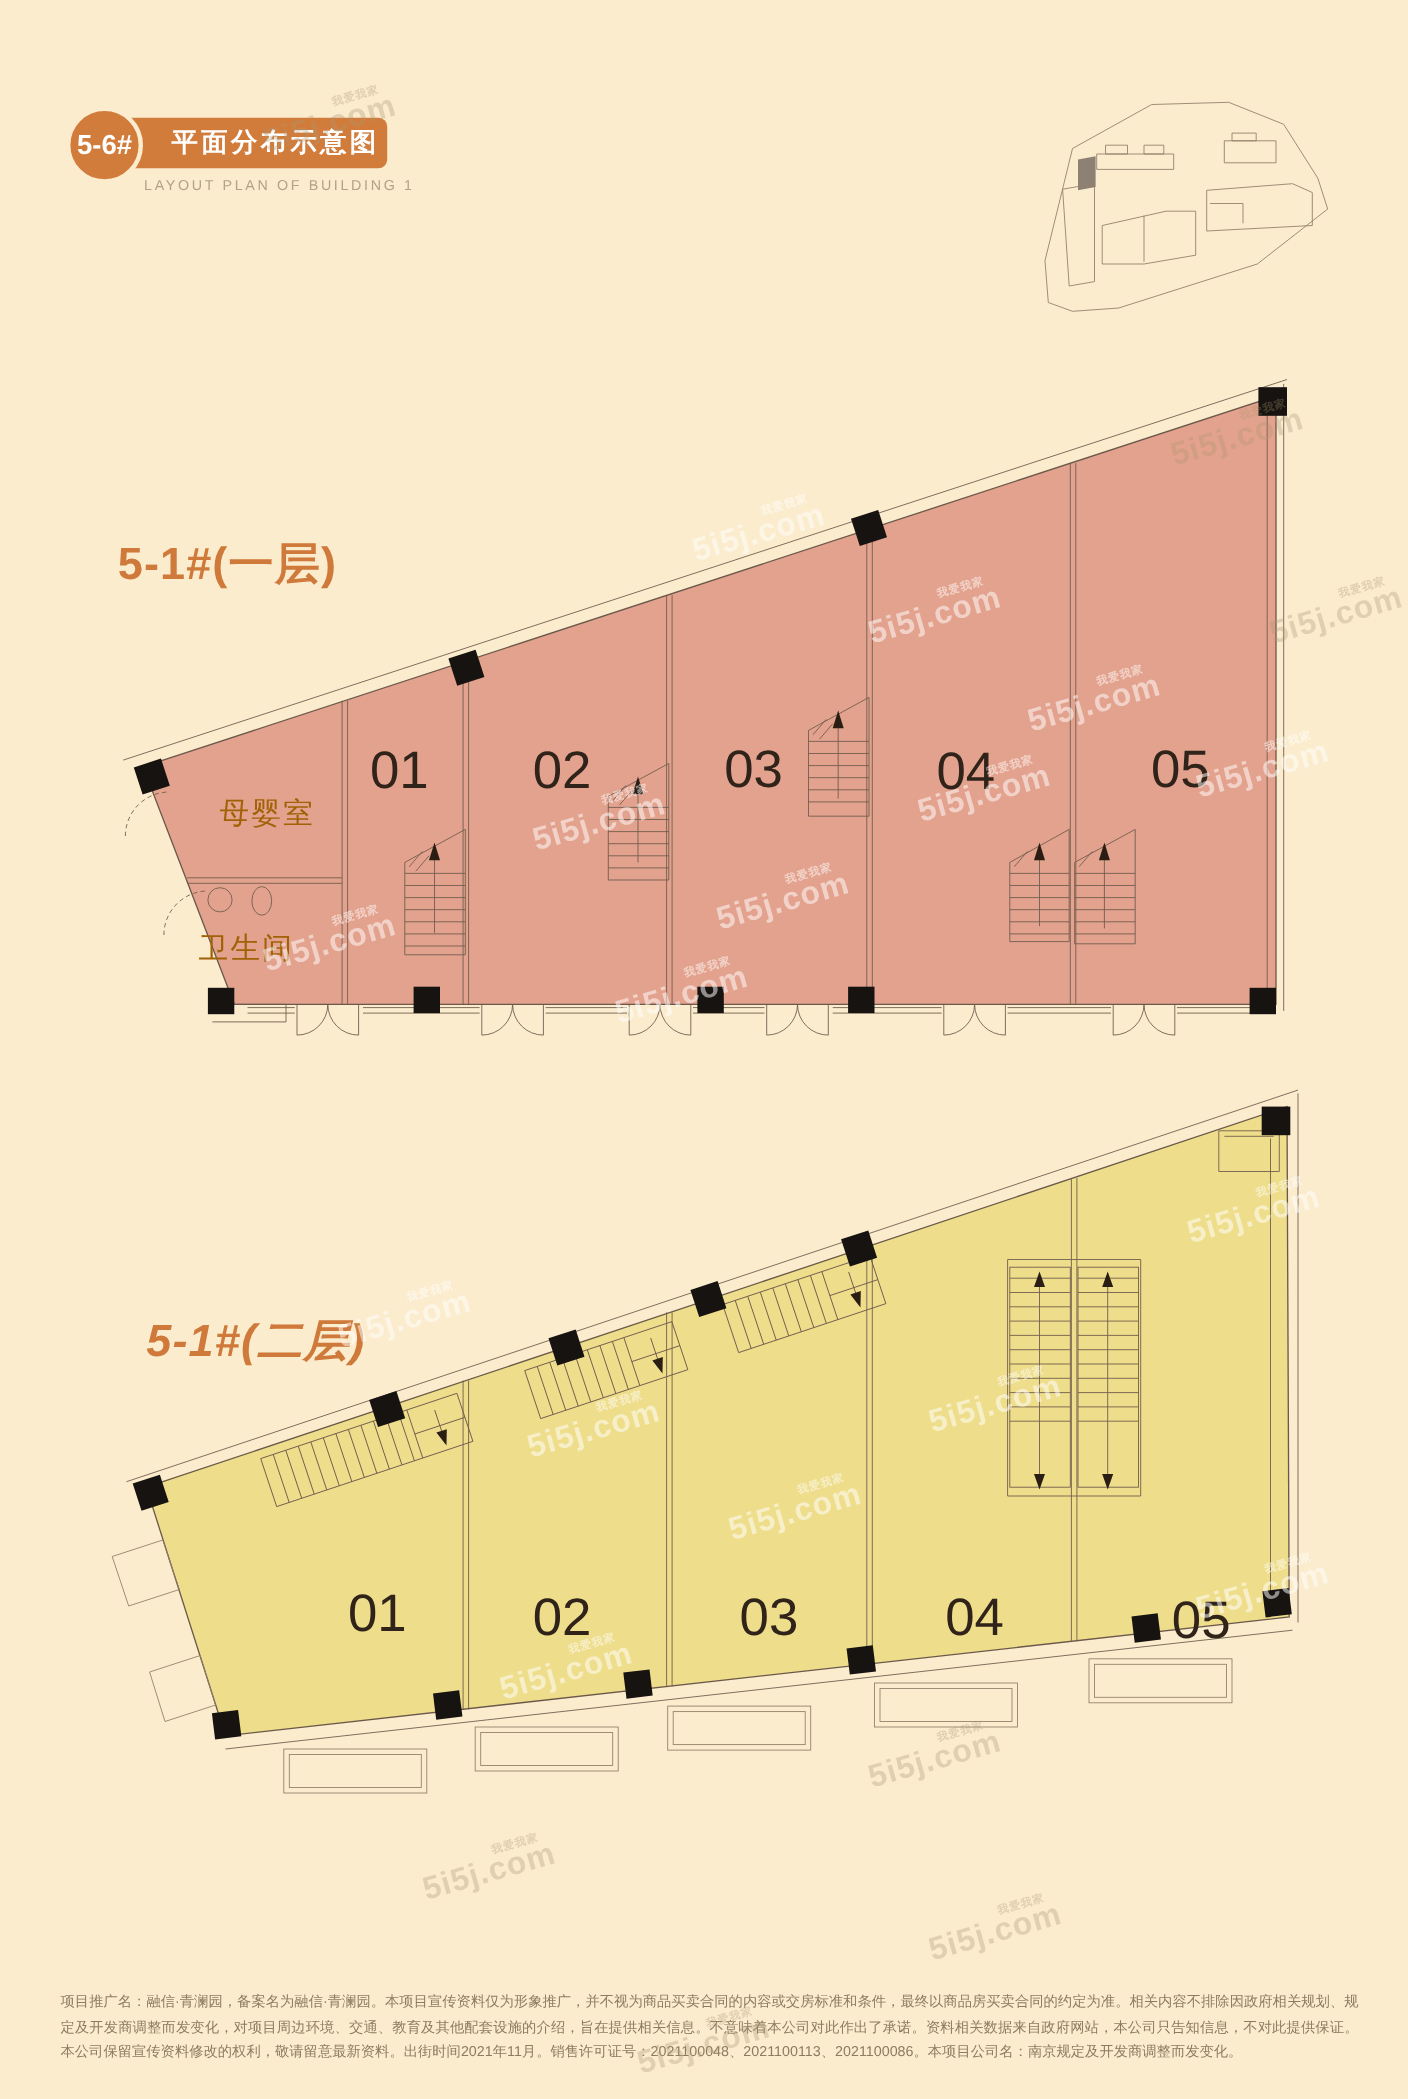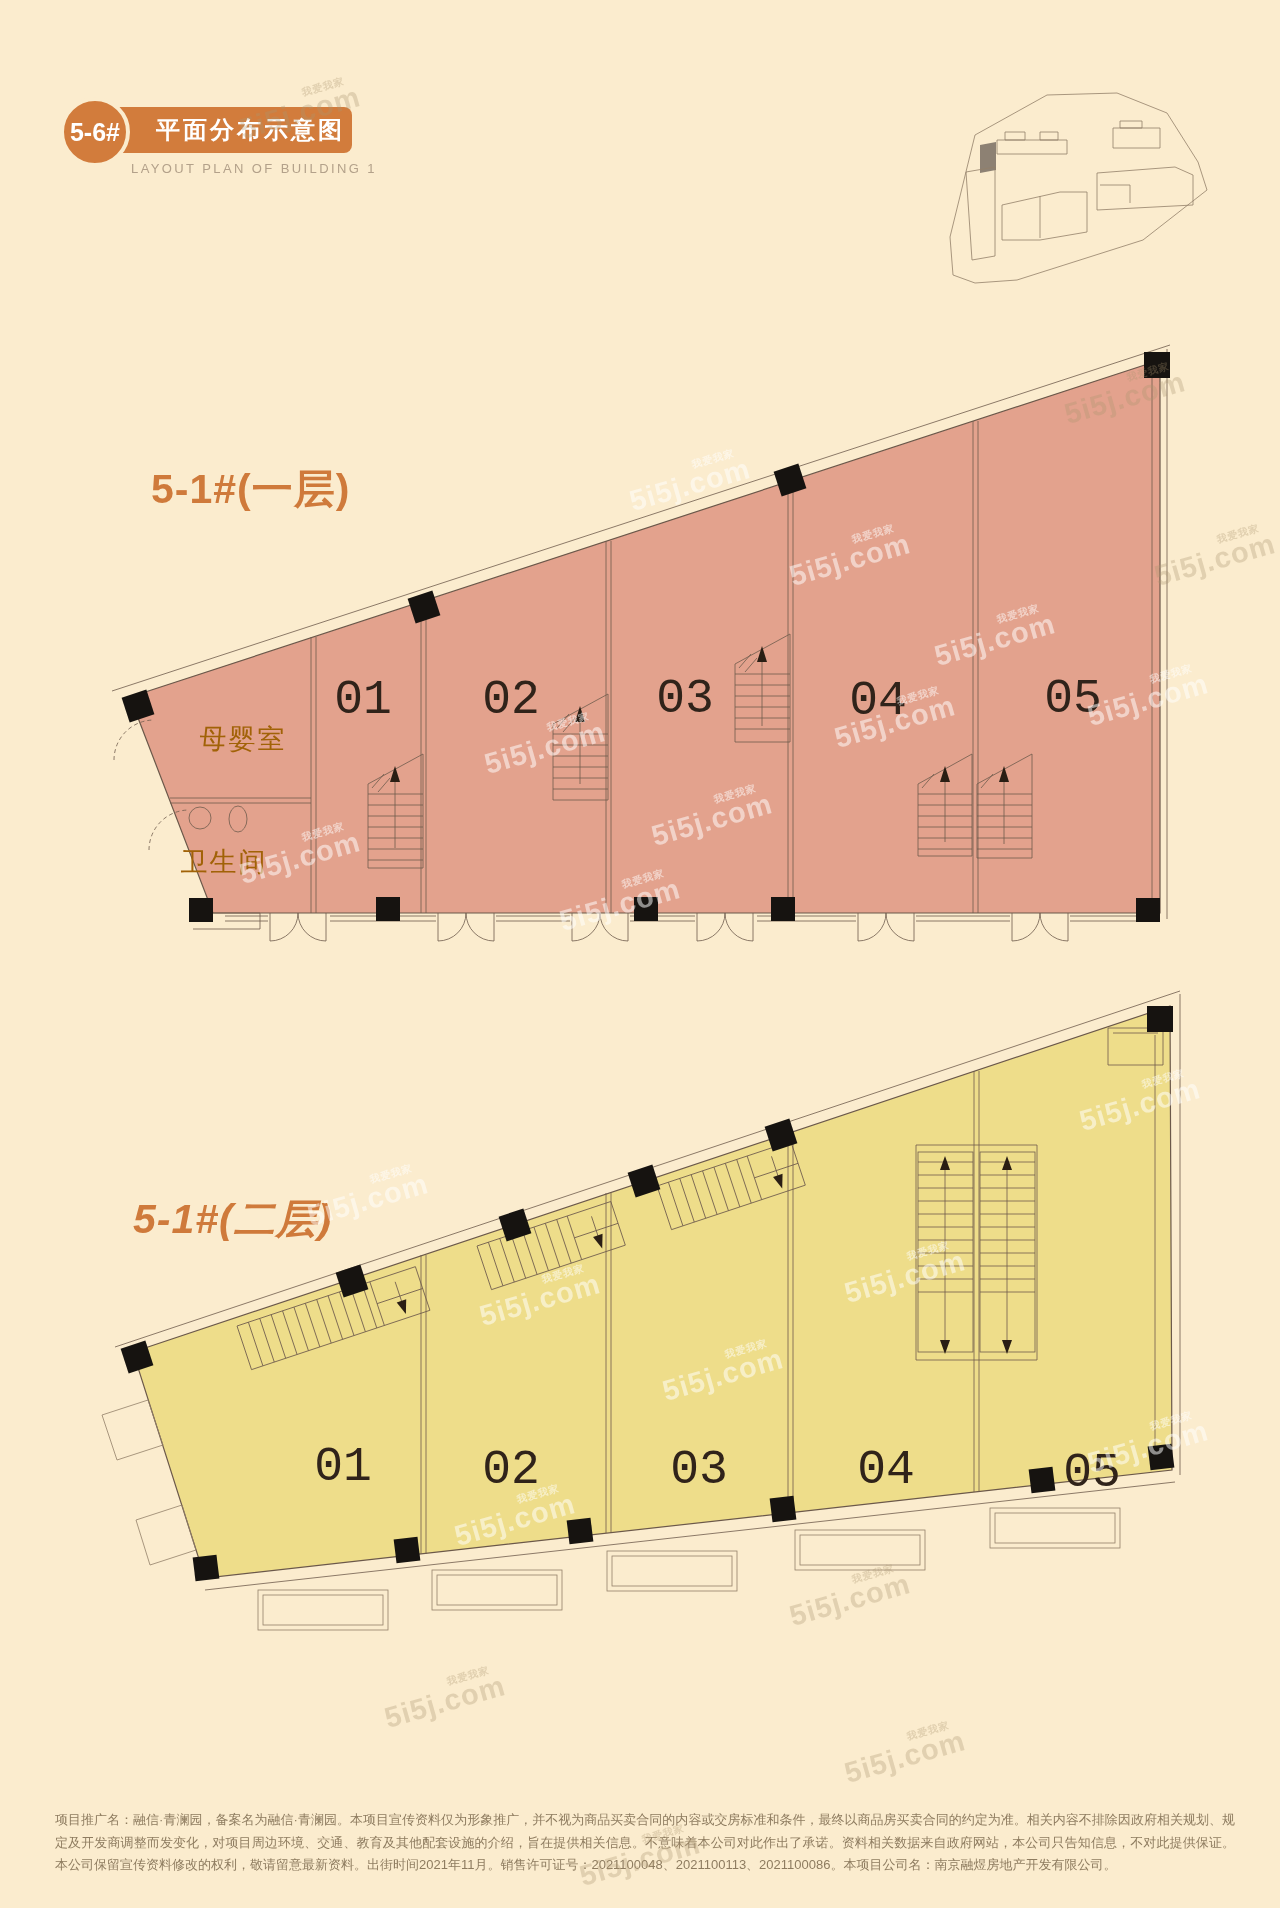--- a/index.html
+++ b/index.html
@@ -20,26 +20,26 @@
     background:#d27c3c;border:4px solid #fbecce;
     color:#fff;font-weight:bold;font-size:25px;text-align:center;line-height:62px;
   }
   .subtitle{
     left:131px;top:161px;font-size:13px;letter-spacing:2.4px;color:#b3a18a;
   }
   
   .floor-label{
     font-weight:bold;font-size:41px;color:#cf7a3b;letter-spacing:1px;
   }
-  .floor-label.f1{left:107px;top:462px;margin-left:44px;}
+  .floor-label.f1{left:107px;top:485px;}
   .floor-label.f2{left:133px;top:1192px;font-style:italic;}
   
   .unit{
     width:110px;margin-left:-55px;margin-top:-28px;text-align:center;
-    font-family:Liberation Mono, monospace;
+    font-family:Liberation Sans, sans-serif;
     font-size:48px;color:#30231a;
   }
   .room{
     width:140px;margin-left:-70px;margin-top:-16px;text-align:center;
     font-family:"Liberation Serif","DejaVu Serif",serif;
     font-size:27px;color:#a16207;letter-spacing:2px;
   }
   
   .wm{
     position:absolute;transform:translate(-50%,-50%) rotate(-16deg);
@@ -226,21 +226,21 @@
 <div class="abs unit" style="left:878px;top:702px;">04</div>
 <div class="abs unit" style="left:1073px;top:700px;">05</div>
 
 <div class="abs unit" style="left:343px;top:1468px;">01</div>
 <div class="abs unit" style="left:511px;top:1471px;">02</div>
 <div class="abs unit" style="left:699px;top:1471px;">03</div>
 <div class="abs unit" style="left:886px;top:1471px;">04</div>
 <div class="abs unit" style="left:1092px;top:1474px;">05</div>
 
 <p class="abs disclaimer">
-  <span>项目推广名：融信·青澜园，备案名为融信·青澜园。本项目宣传资料仅为形象推广，并不视为商品买卖合同的内容或交房标准和条件，最终以商品房买卖合同的约定为准。相关内容不排除因政府相关规划、规定及开发商调整而发变化，对项目周边环境、交通、教育及其他配套设施的介</span><span>绍，旨在提供相关信息。不意味着本公司对此作出了承诺。资料相关数据来自政府网站，本公司只告知信息，不对此提供保证。本公司保留宣传资料修改的权利，敬请留意最新资料。出街时间2021年11月。销售许可证号：2021100048、2021100113、2021100086。本项目公司名：南京</span><span>融煜房地产开发有限公司。</span>
+  <span>项目推广名：融信·青澜园，备案名为融信·青澜园。本项目宣传资料仅为形象推广，并不视为商品买卖合同的内容或交房标准和条件，最终以商品房买卖合同的约定为准。相关内容不排除因政府相关规划、规定及开发商调整而发变化，对项目周边环境、交通、教育及其他配套设施的介</span><span>绍，旨在提供相关信息。不意味着本公司对此作出了承诺。资料相关数据来自政府网站，本公司只告知信息，不对此提供保证。本公司保留宣传资料修改的权利，敬请留意最新资料。出街时间2021年11月。销售许可证号：2021100048、2021100113、2021100086。本项目公司名：南京</span><span>规定及开发商调整而发变化。</span>
 </p>
 
 <div class="wm wm-light" style="left: 690px; top: 485px;">
   <span>5i5j</span><span class="wm-cn">我爱我家</span><span>.com</span>
 </div>
 <div class="wm wm-light" style="left: 850px; top: 560px;">
   <span>5i5j</span><span class="wm-cn">我爱我家</span><span>.com</span>
 </div>
 <div class="wm wm-light" style="left: 995px; top: 640px;">
   <span>5i5j</span><span class="wm-cn">我爱我家</span><span>.com</span>

